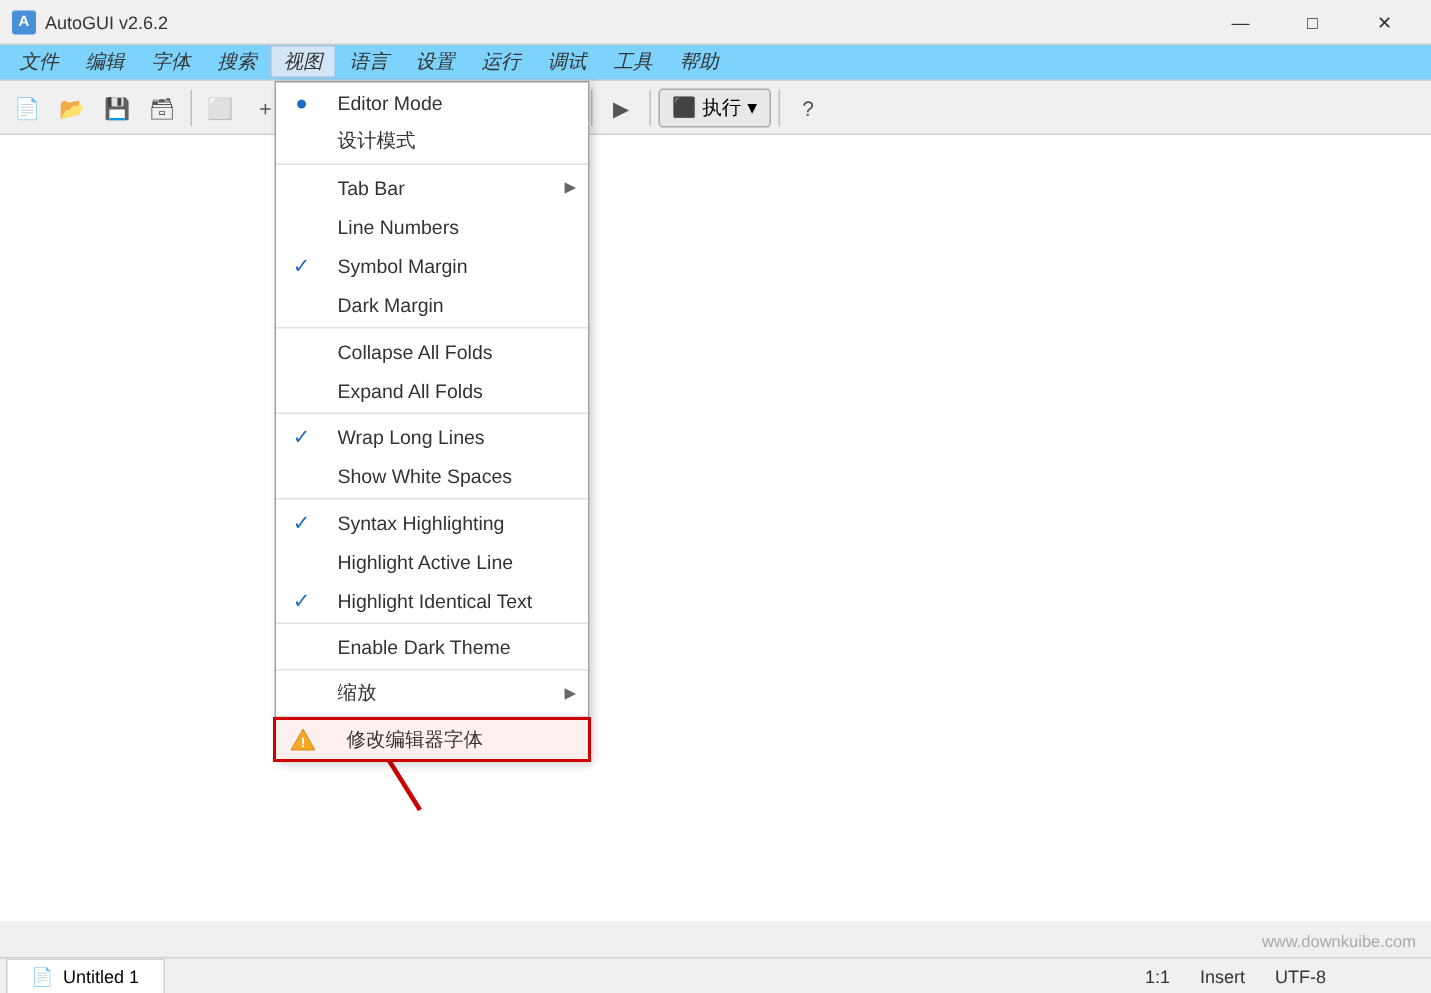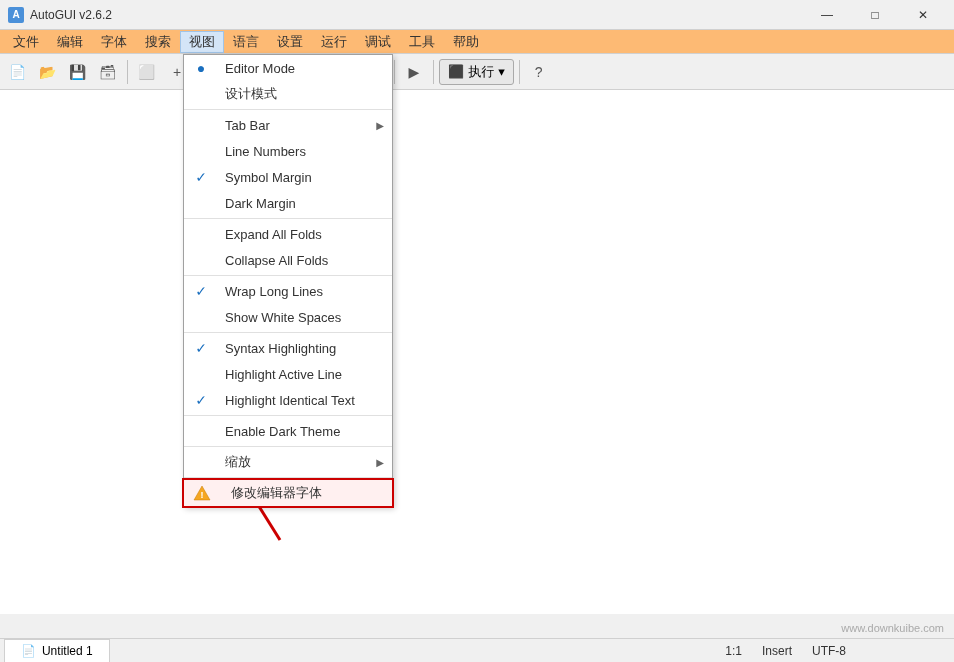--- a/index.html
+++ b/index.html
@@ -53,26 +53,27 @@
       cursor: pointer;
       font-size: 12px;
       color: #333;
       display: flex;
       align-items: center;
       justify-content: center;
     }
 
     
     .menu-bar {
-      background: #fdba74;
+      background: #7dd3fc;
       height: 24px;
       display: flex;
-      align-items: flex-end;
+      align-items: flex-start;
       padding: 0 4px;
       border-bottom: 1px solid #d0d0d0;
+      font-style: italic;
     }
     .menu-item {
       padding: 2px 8px;
       height: 22px;
       display: flex;
       align-items: center;
       cursor: pointer;
       font-size: 13px;
       color: #333;
       border: 1px solid transparent;
@@ -152,21 +153,21 @@
       display: flex;
       align-items: center;
       gap: 6px;
       font-size: 12px;
       margin-left: 4px;
     }
     .status-right {
       margin-left: auto;
       display: flex;
       gap: 20px;
-      padding-right: 108px;
+      padding-right: 70px;
       font-size: 12px;
       color: #333;
     }
 
     
     .dropdown-menu {
       position: absolute;
       top: 54px;
       left: 183px;
       width: 210px;
@@ -324,26 +325,26 @@
   </div>
 
   <div class="dropdown-item">
     <span class="check-icon"></span>
     <span class="label">Dark Margin</span>
   </div>
   <div class="dropdown-separator"></div>
 
   <div class="dropdown-item">
     <span class="check-icon"></span>
+    <span class="label">Collapse All Folds</span>
+  </div>
+
+  <div class="dropdown-item">
+    <span class="check-icon"></span>
     <span class="label">Expand All Folds</span>
-  </div>
-
-  <div class="dropdown-item">
-    <span class="check-icon"></span>
-    <span class="label">Collapse All Folds</span>
   </div>
   <div class="dropdown-separator"></div>
 
   <div class="dropdown-item">
     <span class="check-icon" style="color:#1a6fbf;">✓</span>
     <span class="label">Wrap Long Lines</span>
   </div>
 
   <div class="dropdown-item">
     <span class="check-icon"></span>

